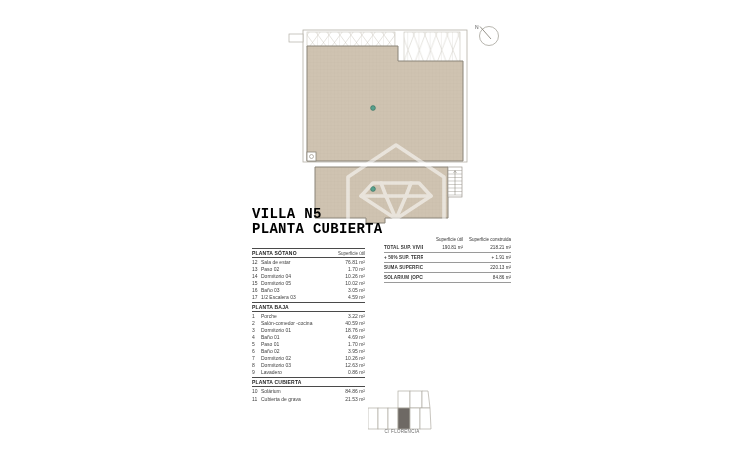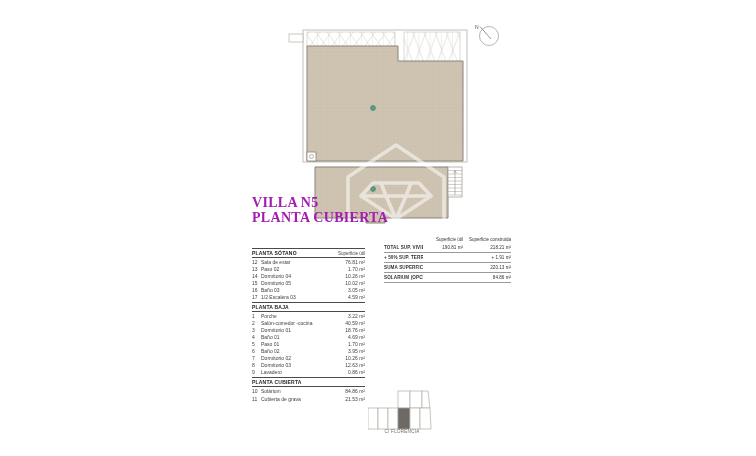--- a/index.html
+++ b/index.html
@@ -1,20 +1,20 @@
 <!DOCTYPE html>
 <html><head>
 <meta charset="utf-8">
 <style>
   html,body{margin:0;padding:0;background:#fff;}
   #sheet{position:relative;width:756px;height:456px;background:#ffffff;overflow:hidden;
          font-family:"Liberation Sans", sans-serif;color:#3c3c3c;}
   
-  #title{position:absolute;left:252px;top:195px;font-family:Liberation Serif, serif;
-         font-weight:bold;color:#a21caf;}
+  #title{position:absolute;left:252px;top:207px;font-family:Liberation Mono, monospace;
+         font-weight:bold;color:#000000;}
   #title .t1{font-size:14px;line-height:15px;letter-spacing:.3px;}
   #title .t2{font-size:14px;line-height:15px;letter-spacing:.3px;}
   
   #plan{position:absolute;left:285px;top:20px;}
   
   #areas{position:absolute;left:252px;top:246px;width:113px;}
   .sec-h{display:flex;justify-content:space-between;align-items:flex-end;
          border-top:1px solid #4a4a4a;border-bottom:1px solid #4a4a4a;
          padding:1px 0;margin-top:2px;}
   .sec-h .sh-label{font-size:5px;font-weight:bold;letter-spacing:.2px;color:#222;}

